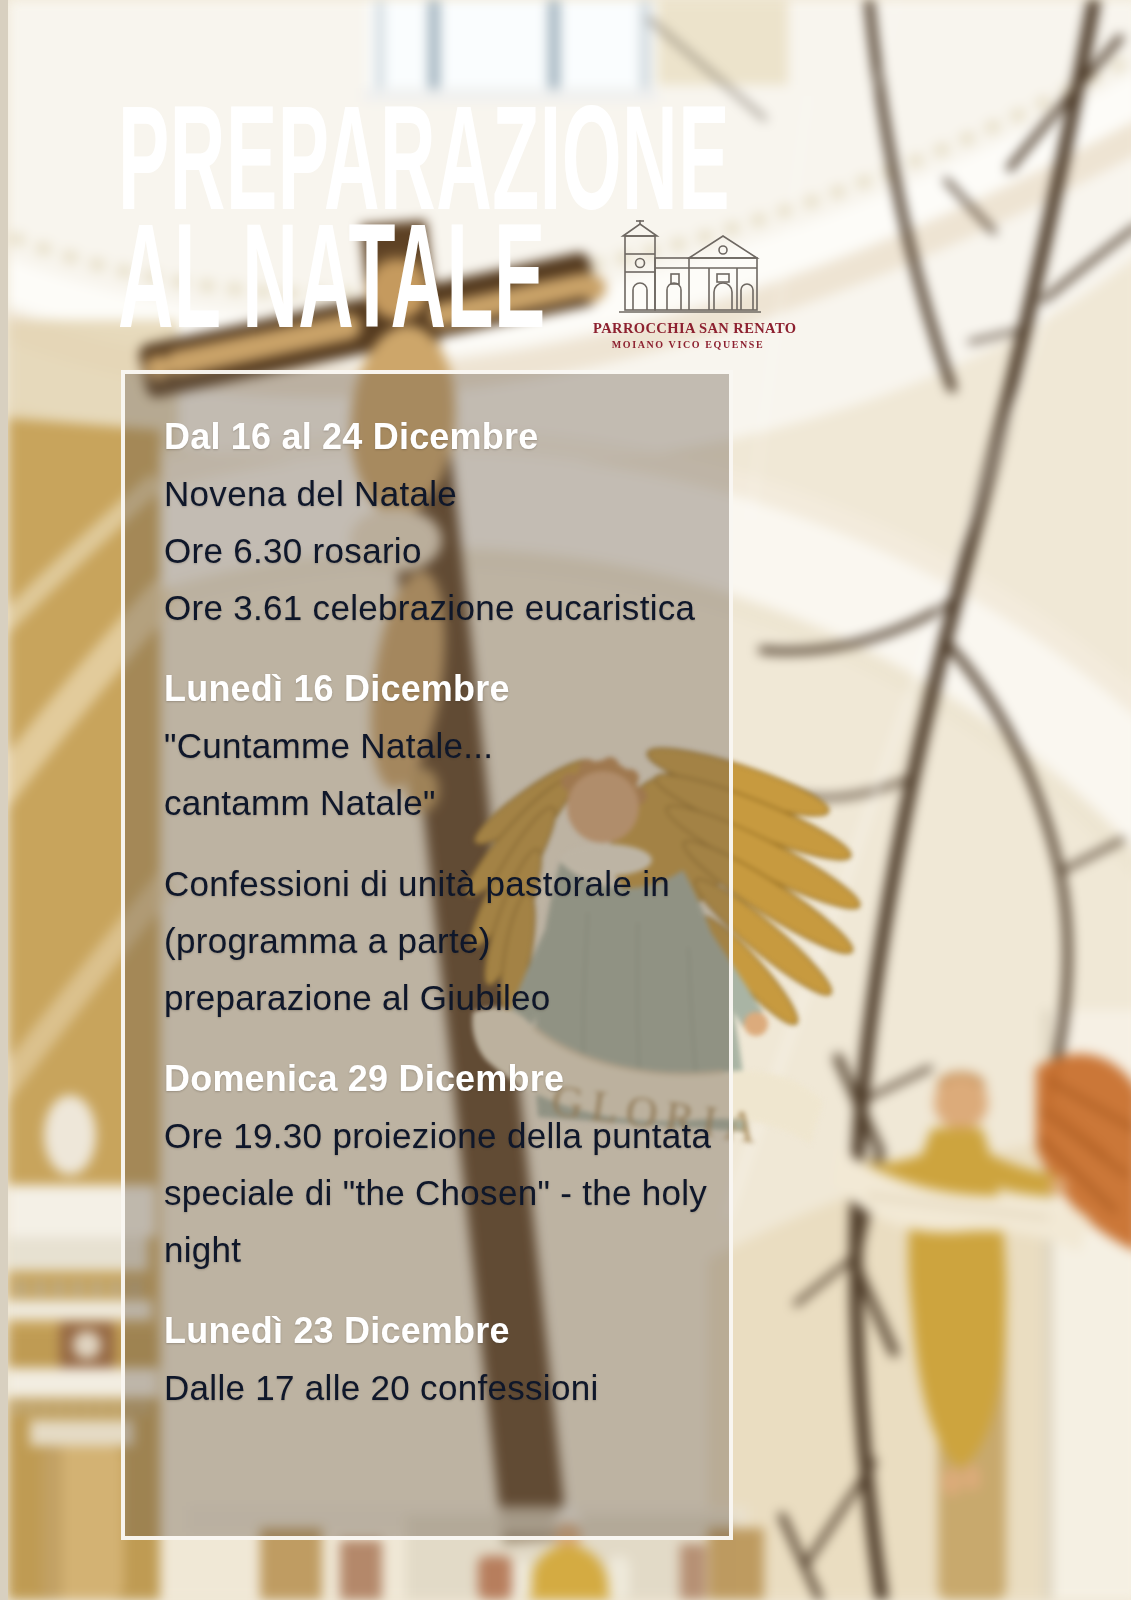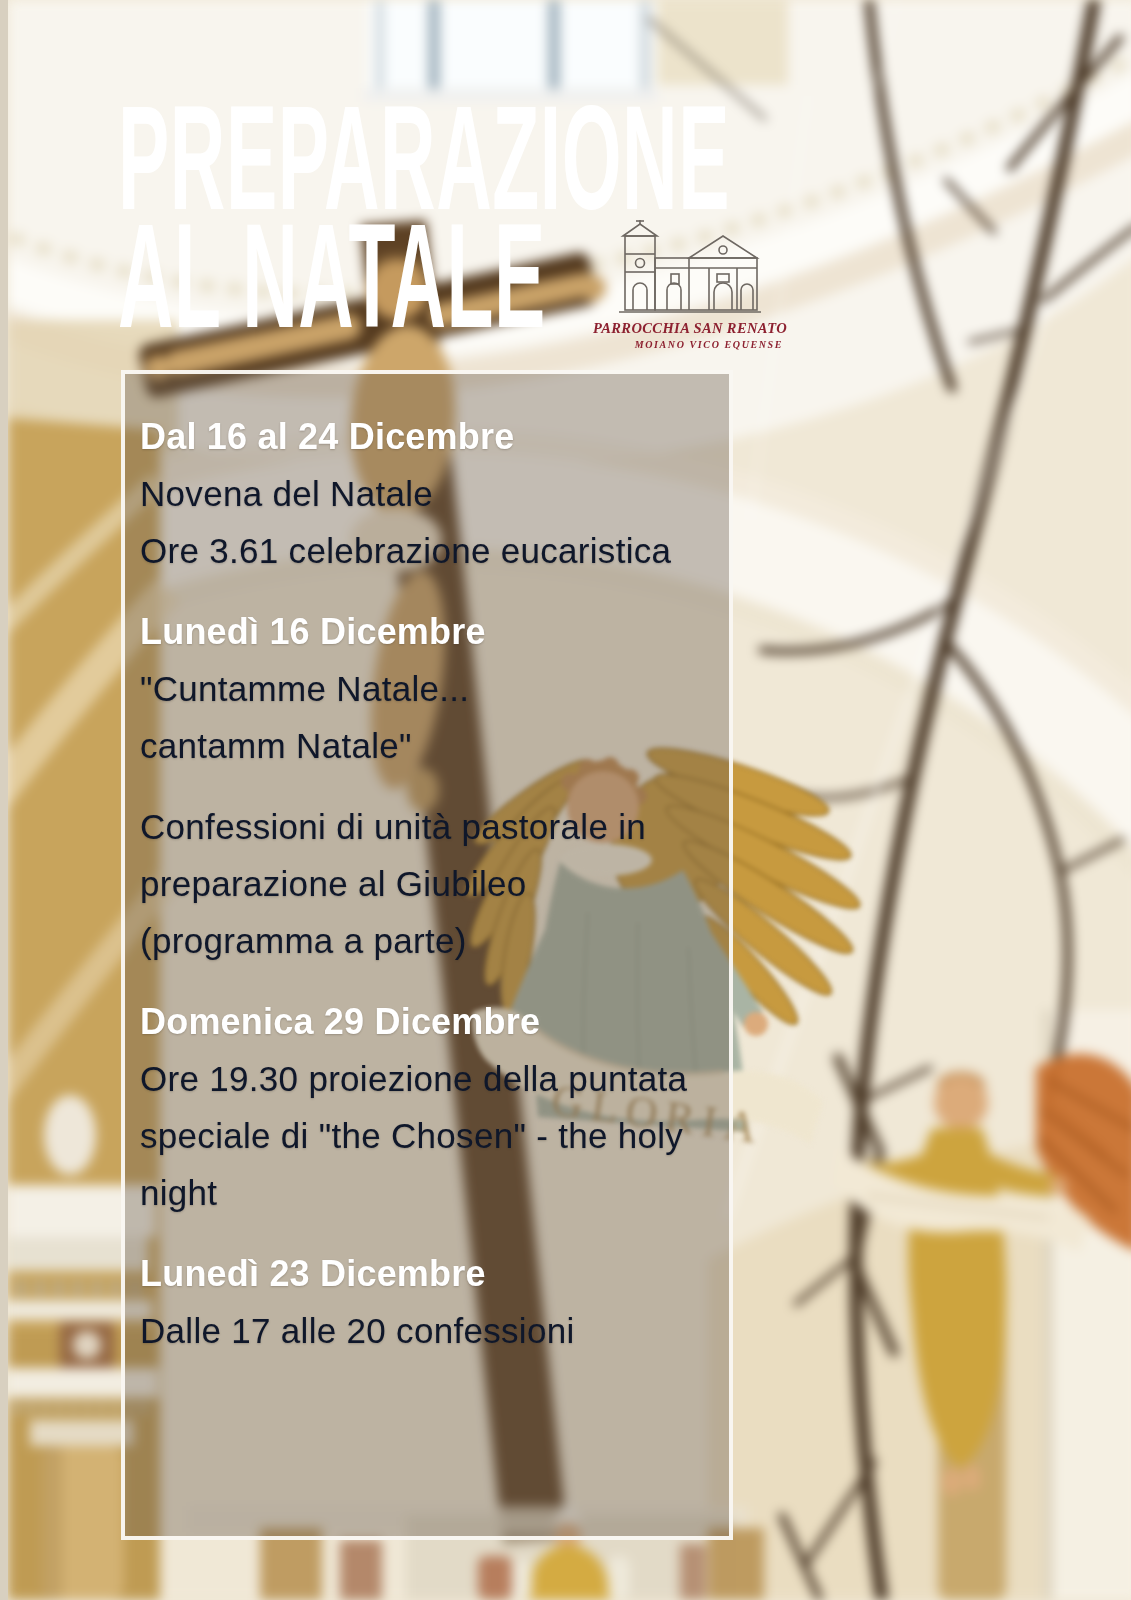--- a/index.html
+++ b/index.html
@@ -16,36 +16,36 @@
   
   .title-line{
     position:absolute;left:110px;color:#ffffff;font-weight:700;
     font-size:148px;line-height:1;white-space:nowrap;
     transform:scaleX(0.52);transform-origin:left top;z-index:6;
     letter-spacing:1px;
   }
   .title-line.l1{top:84px;}
   .title-line.l2{top:202px;}
   
-  .logo{position:absolute;left:585px;top:220px;width:190px;text-align:right;z-index:6;font-style:italic;}
+  .logo{position:absolute;left:585px;top:220px;width:190px;text-align:center;z-index:6;}
   .logo .church{margin:0 auto;display:block;}
   .logo .parish-name{
     font-family:"Liberation Serif","DejaVu Serif",serif;font-weight:700;
     font-size:14.5px;letter-spacing:.4px;color:#8d2130;margin-top:5px;white-space:nowrap;
   }
   .logo .parish-loc{
     font-family:"Liberation Serif","DejaVu Serif",serif;font-weight:700;
     font-size:10px;letter-spacing:1.6px;color:#8d2130;margin-top:2px;white-space:nowrap;
   }
   
   .panel{
     position:absolute;left:113px;top:370px;width:612px;height:1170px;
     box-sizing:border-box;background:rgba(104,92,80,0.38);
     border:4px solid rgba(252,250,245,0.95);
-    padding:34px 26px 0 15px;z-index:5;
+    padding:34px 26px 0 39px;z-index:5;
   }
   .section{margin-bottom:24px;}
   .section .heading{
     font-size:36px;font-weight:700;line-height:57px;color:#ffffff;
     letter-spacing:.2px;text-shadow:0 1px 2px rgba(60,50,40,.28);white-space:nowrap;
   }
   .section .line{
     font-size:35px;font-weight:400;line-height:57px;color:#0f172a;
     letter-spacing:.3px;text-shadow:0 1px 2px rgba(60,50,40,.25);white-space:nowrap;
   }
@@ -264,33 +264,34 @@
     </svg>
     <div class="parish-name">PARROCCHIA SAN RENATO</div>
     <div class="parish-loc">MOIANO   VICO EQUENSE</div>
   </div>
 
   <div class="panel">
 
     <div class="section">
       <div class="heading">Dal 16 al 24 Dicembre</div>
       <div class="line">Novena del Natale</div>
+      <div class="line">Ore 6.30 rosario</div>
       <div class="line">Ore 3.61 celebrazione eucaristica</div>
     </div>
 
     <div class="section">
       <div class="heading">Lunedì 16 Dicembre</div>
       <div class="line">"Cuntamme Natale...</div>
       <div class="line">cantamm Natale"</div>
     </div>
 
     <div class="section">
       <div class="line">Confessioni di unità pastorale in</div>
+      <div class="line">(programma a parte)</div>
       <div class="line">preparazione al Giubileo</div>
-      <div class="line">(programma a parte)</div>
     </div>
 
     <div class="section">
       <div class="heading">Domenica 29 Dicembre</div>
       <div class="line">Ore 19.30 proiezione della puntata</div>
       <div class="line">speciale di "the Chosen" - the holy</div>
       <div class="line">night</div>
     </div>
 
     <div class="section">

